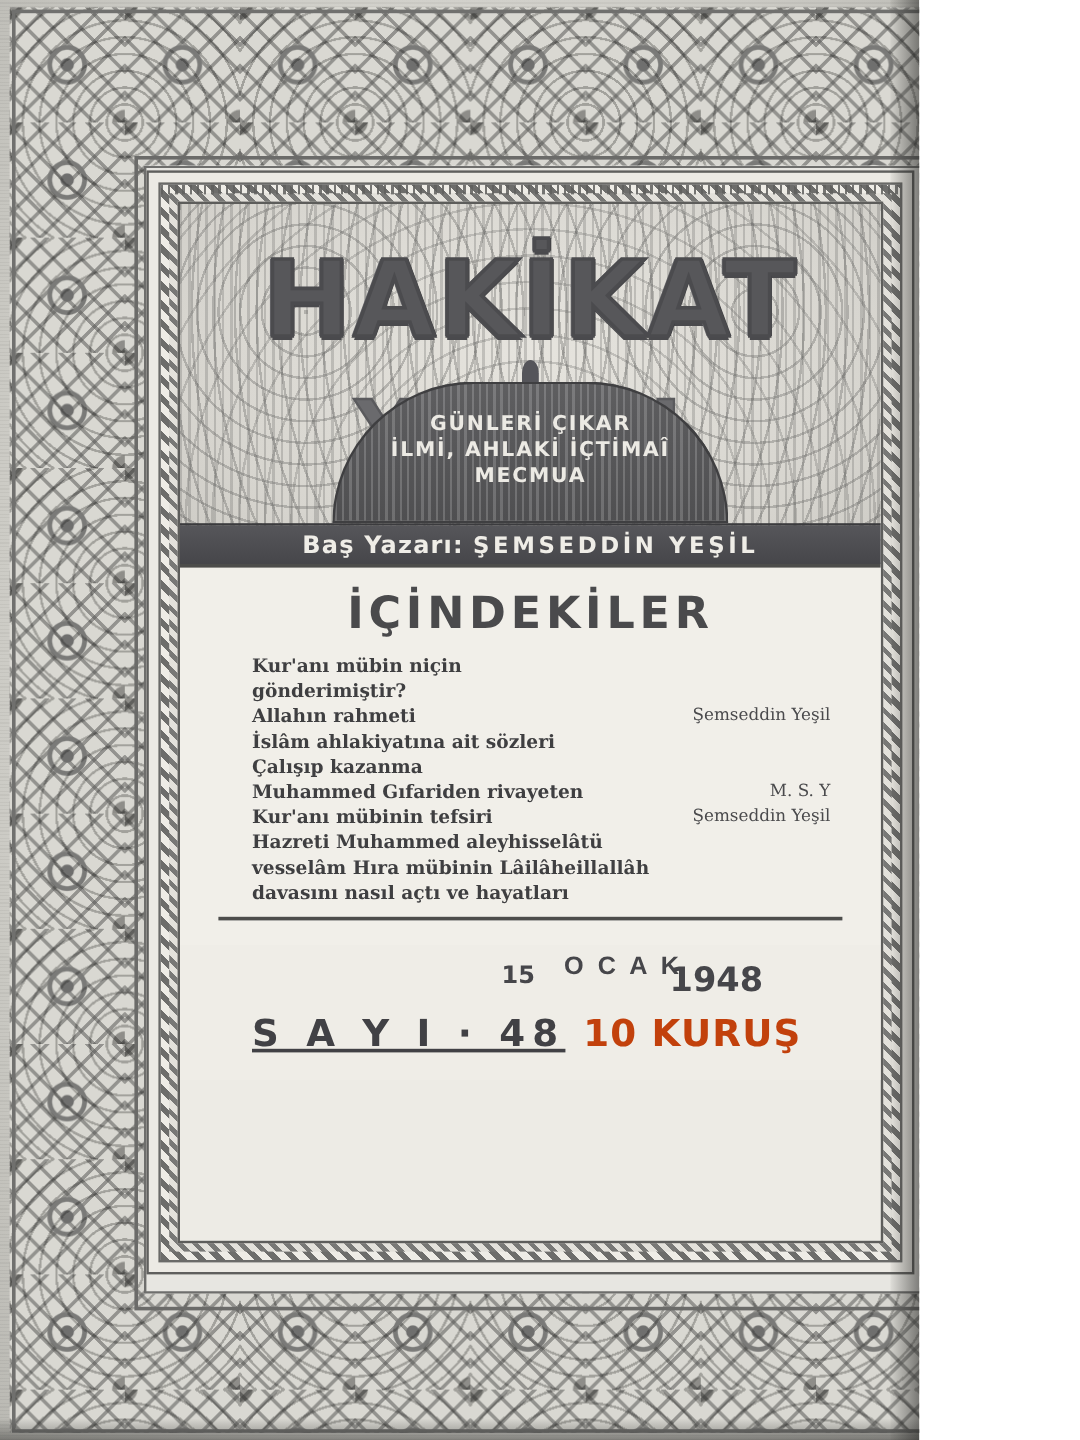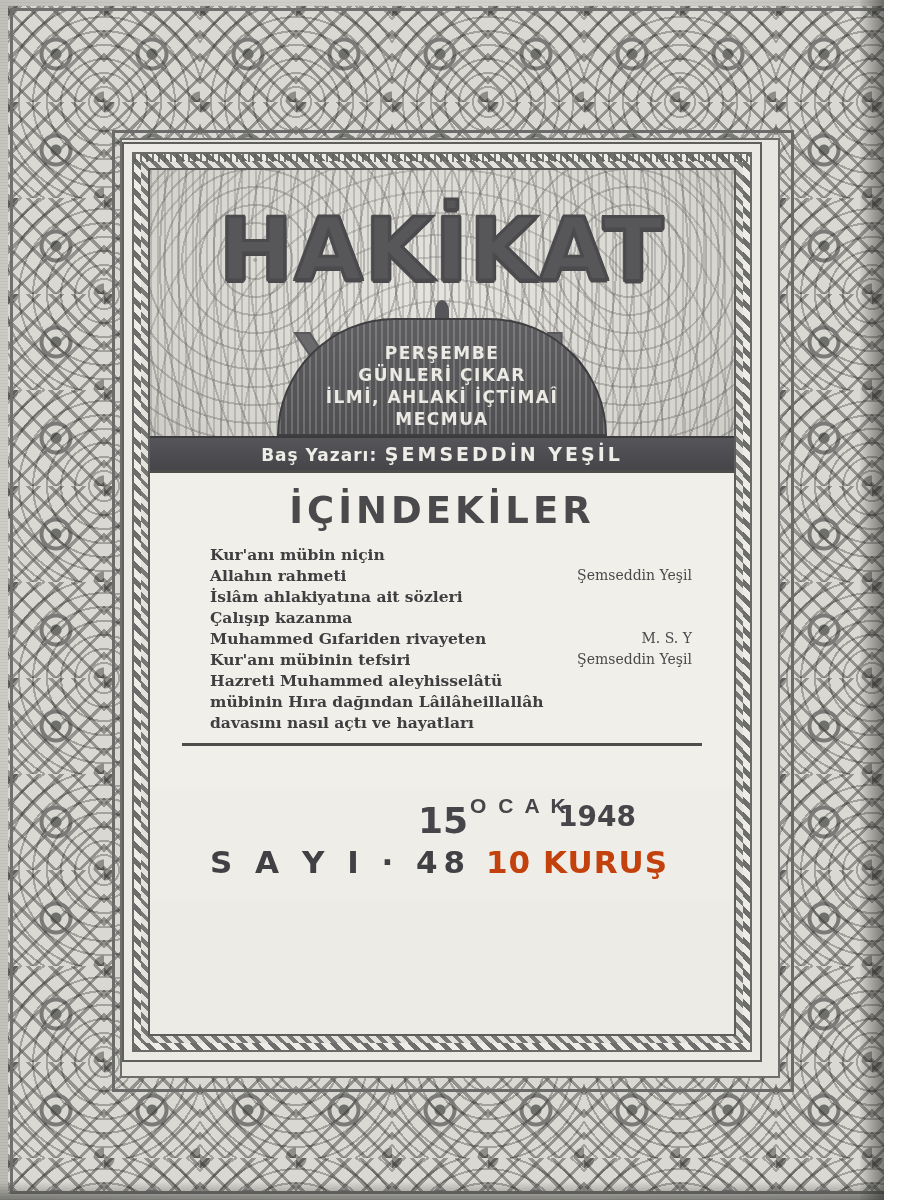--- a/index.html
+++ b/index.html
@@ -10,21 +10,21 @@
   body {
     width: 900px;
     height: 1200px;
     font-family: "Liberation Sans", sans-serif;
     overflow: hidden;
   }
 
   
   .page {
     position: relative;
-    width: 884px;
+    width: 766px;
     height: 1200px;
     background: #cfcfcb;
     overflow: hidden;
   }
   .scan-noise {
     position: absolute;
     inset: 0;
     background:
       repeating-linear-gradient(0deg, rgba(0,0,0,0.035) 0px, rgba(0,0,0,0.035) 1px, rgba(255,255,255,0.02) 1px, rgba(255,255,255,0.02) 3px),
       radial-gradient(ellipse at 50% 45%, #e8e7e2 0%, #cbcac4 72%, #b9b8b2 100%);
@@ -237,21 +237,21 @@
     justify-content: center;
   }
   .byline-text {
     color: #efede7;
     font-family: "DejaVu Sans", sans-serif;
     font-weight: bold;
     font-size: 19px;
     letter-spacing: 1px;
     white-space: nowrap;
   }
-  .byline-text .lead { font-size: 17px; }
+  .byline-text .lead { font-size: 20px; }
   .byline-text .name { letter-spacing: 3px; }
 
   
   .contents {
     position: relative;
     background: #f1efe9;
     border-top: 3px solid #4d4d4b;
     height: 318px;
     padding: 0 26px;
     box-sizing: border-box;
@@ -304,21 +304,21 @@
   .date-line {
     position: relative;
     height: 52px;
   }
   .date-day {
     position: absolute;
     left: 268px;
     top: 12px;
     font-family: "DejaVu Sans", sans-serif;
     font-weight: bold;
-    font-size: 36px;
+    font-size: 20px;
     color: #46464a;
   }
   .date-month {
     position: absolute;
     left: 320px;
     top: 6px;
     font-family: Liberation Sans, sans-serif;
     font-weight: bold;
     font-size: 21px;
     letter-spacing: 3px;
@@ -339,20 +339,21 @@
   }
   .issue-no {
     position: absolute;
     left: 60px;
     top: 4px;
     font-family: "DejaVu Sans", sans-serif;
     font-weight: bold;
     font-size: 31px;
     letter-spacing: 6px;
     color: #414145;
+    text-decoration: underline;
   }
   .price {
     position: absolute;
     right: 66px;
     top: 4px;
     font-family: "DejaVu Sans", sans-serif;
     font-weight: bold;
     font-size: 31px;
     letter-spacing: 1px;
     color: #c2410c;
@@ -400,21 +401,20 @@
 
       <div class="masthead">
         <div class="mast-swirl"></div>
 
         <div class="title-main">HAKİKAT</div>
         <div class="title-sub">YOLU</div>
 
         <div class="dome-finial"></div>
         <div class="dome">
           <div class="dome-lines">
-            <div>PERŞEMBE</div>
             <div>GÜNLERİ ÇIKAR</div>
             <div>İLMİ, AHLAKİ İÇTİMAÎ</div>
             <div>MECMUA</div>
           </div>
         </div>
 
         <div class="byline-bar">
           <div class="byline-text">
             <span class="lead">Baş Yazarı:</span>
             <span class="name">ŞEMSEDDİN   YEŞİL</span>
@@ -424,20 +424,24 @@
 
       <div class="contents">
         <div class="contents-heading">İÇİNDEKİLER</div>
 
         <div class="toc">
           <div class="toc-row">
             <span class="toc-title">Kur'anı mübin niçin</span>
             <span class="toc-author"></span>
           </div>
           <div class="toc-row">
+            <span class="toc-title">gönderimiştir?</span>
+            <span class="toc-author"></span>
+          </div>
+          <div class="toc-row">
             <span class="toc-title">Allahın rahmeti</span>
             <span class="toc-author">Şemseddin  Yeşil</span>
           </div>
           <div class="toc-row">
             <span class="toc-title">İslâm ahlakiyatına ait sözleri</span>
             <span class="toc-author"></span>
           </div>
           <div class="toc-row">
             <span class="toc-title">Çalışıp kazanma</span>
             <span class="toc-author"></span>
@@ -448,21 +452,21 @@
           </div>
           <div class="toc-row">
             <span class="toc-title">Kur'anı mübinin tefsiri</span>
             <span class="toc-author">Şemseddin  Yeşil</span>
           </div>
           <div class="toc-row">
             <span class="toc-title">Hazreti Muhammed aleyhisselâtü</span>
             <span class="toc-author"></span>
           </div>
           <div class="toc-row">
-            <span class="toc-title">mübinin Hıra dağından Lâilâheillallâh</span>
+            <span class="toc-title">vesselâm Hıra mübinin Lâilâheillallâh</span>
             <span class="toc-author"></span>
           </div>
           <div class="toc-row">
             <span class="toc-title">davasını nasıl açtı ve hayatları</span>
             <span class="toc-author"></span>
           </div>
         </div>
 
         <div class="toc-rule"></div>
       </div>

